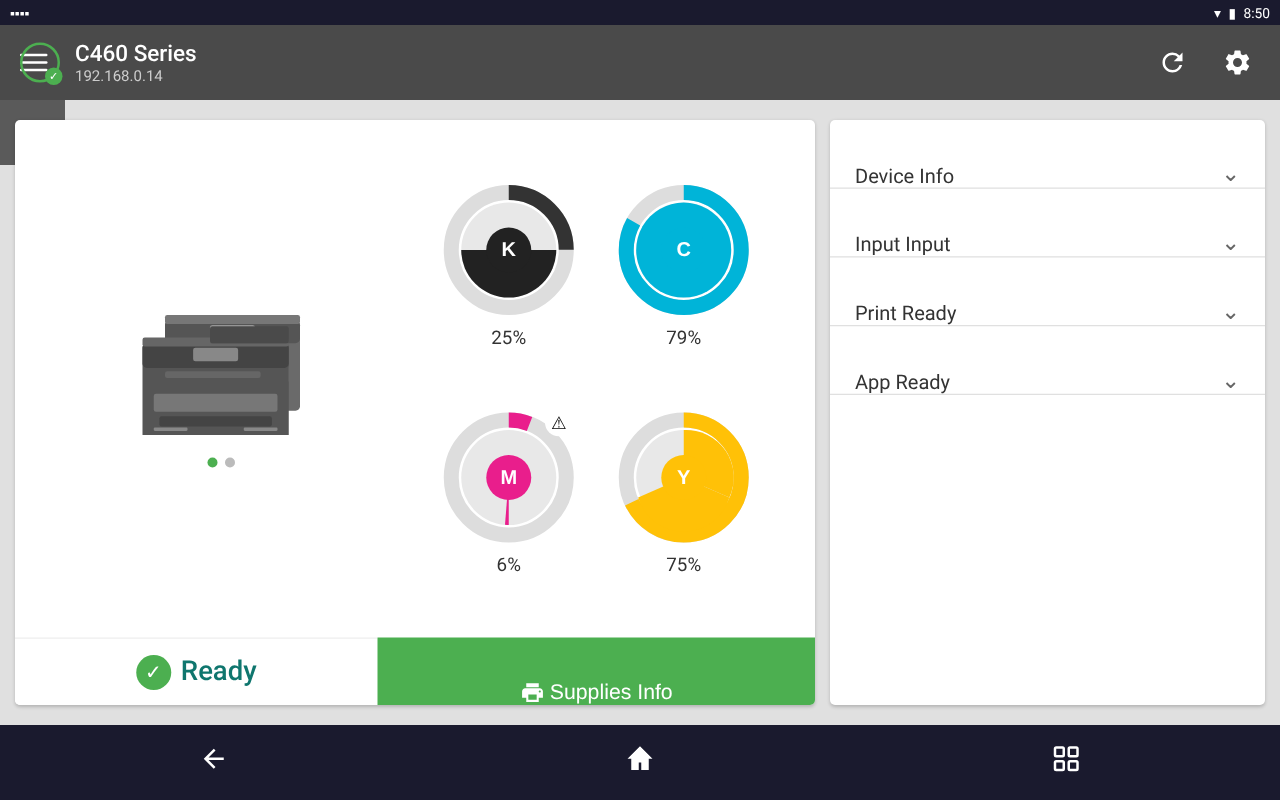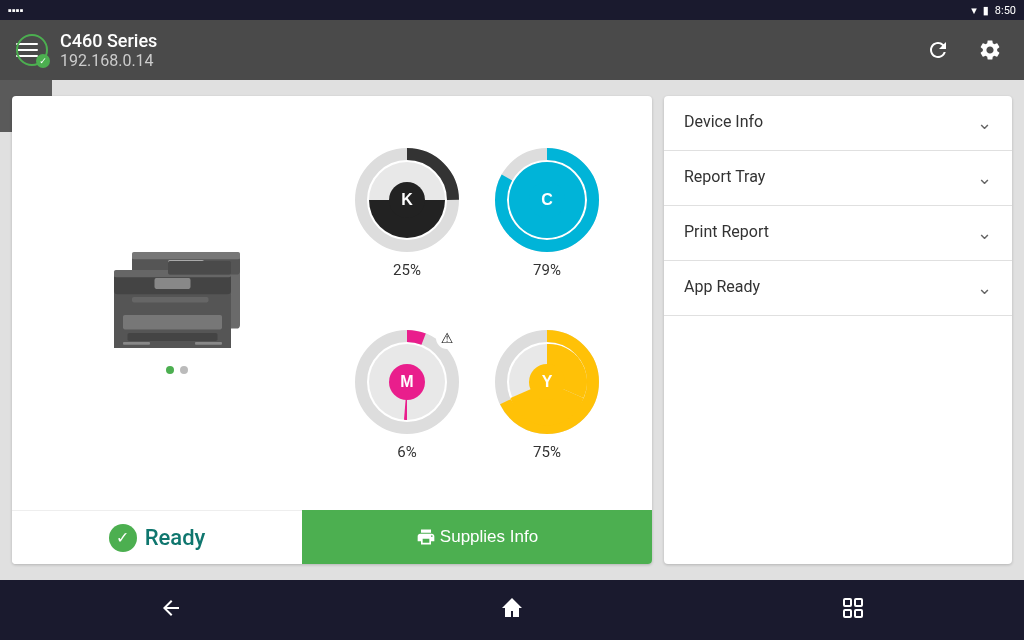--- a/index.html
+++ b/index.html
@@ -70,21 +70,21 @@
       bottom: -2px;
       right: -2px;
       display: flex;
       align-items: center;
       justify-content: center;
       font-size: 9px;
       color: white;
     }
     .toolbar-title { color: white; }
     .toolbar-title .device-name { font-size: 18px; font-weight: 500; }
-    .toolbar-title .device-ip { font-size: 16px; color: #ccc; }
+    .toolbar-title .device-ip { font-size: 12px; color: #ccc; }
     .toolbar-right { display: flex; gap: 16px; align-items: center; }
     .toolbar-icon-btn {
       width: 36px;
       height: 36px;
       display: flex;
       align-items: center;
       justify-content: center;
       cursor: pointer;
       color: white;
       font-size: 20px;
@@ -218,21 +218,21 @@
     }
     .status-text {
       font-size: 22px;
       font-weight: 500;
       color: #0f766e;
     }
     .supplies-btn {
       flex: 1;
       background: #4CAF50;
       display: flex;
-      align-items: center;
+      align-items: flex-end;
       justify-content: center;
       gap: 4px;
       cursor: pointer;
       color: white;
       font-size: 17px;
       font-weight: 500;
       border: none;
     }
 
     
@@ -258,23 +258,23 @@
       box-shadow: 0 1px 3px rgba(0,0,0,0.2);
       overflow: hidden;
     }
     .accordion-item {
       border-bottom: 1px solid #e0e0e0;
       cursor: pointer;
     }
     .accordion-header {
       height: 54px;
       display: flex;
-      align-items: flex-start;
+      align-items: flex-end;
       justify-content: space-between;
-      padding: 16px 20px;
+      padding: 0 20px;
     }
     .accordion-label {
       font-size: 16px;
       color: #333;
     }
     .chevron {
       font-size: 18px;
       color: #666;
     }
 
@@ -472,27 +472,27 @@
 
   <div class="right-panel">
     <div class="accordion-item">
       <div class="accordion-header">
         <span class="accordion-label">Device Info</span>
         <span class="chevron">⌄</span>
       </div>
     </div>
     <div class="accordion-item">
       <div class="accordion-header">
-        <span class="accordion-label">Report Tray</span>
+        <span class="accordion-label">Input Input</span>
         <span class="chevron">⌄</span>
       </div>
     </div>
     <div class="accordion-item">
       <div class="accordion-header">
-        <span class="accordion-label">Print Report</span>
+        <span class="accordion-label">Print Ready</span>
         <span class="chevron">⌄</span>
       </div>
     </div>
     <div class="accordion-item">
       <div class="accordion-header">
         <span class="accordion-label">App Ready</span>
         <span class="chevron">⌄</span>
       </div>
     </div>
   </div>

